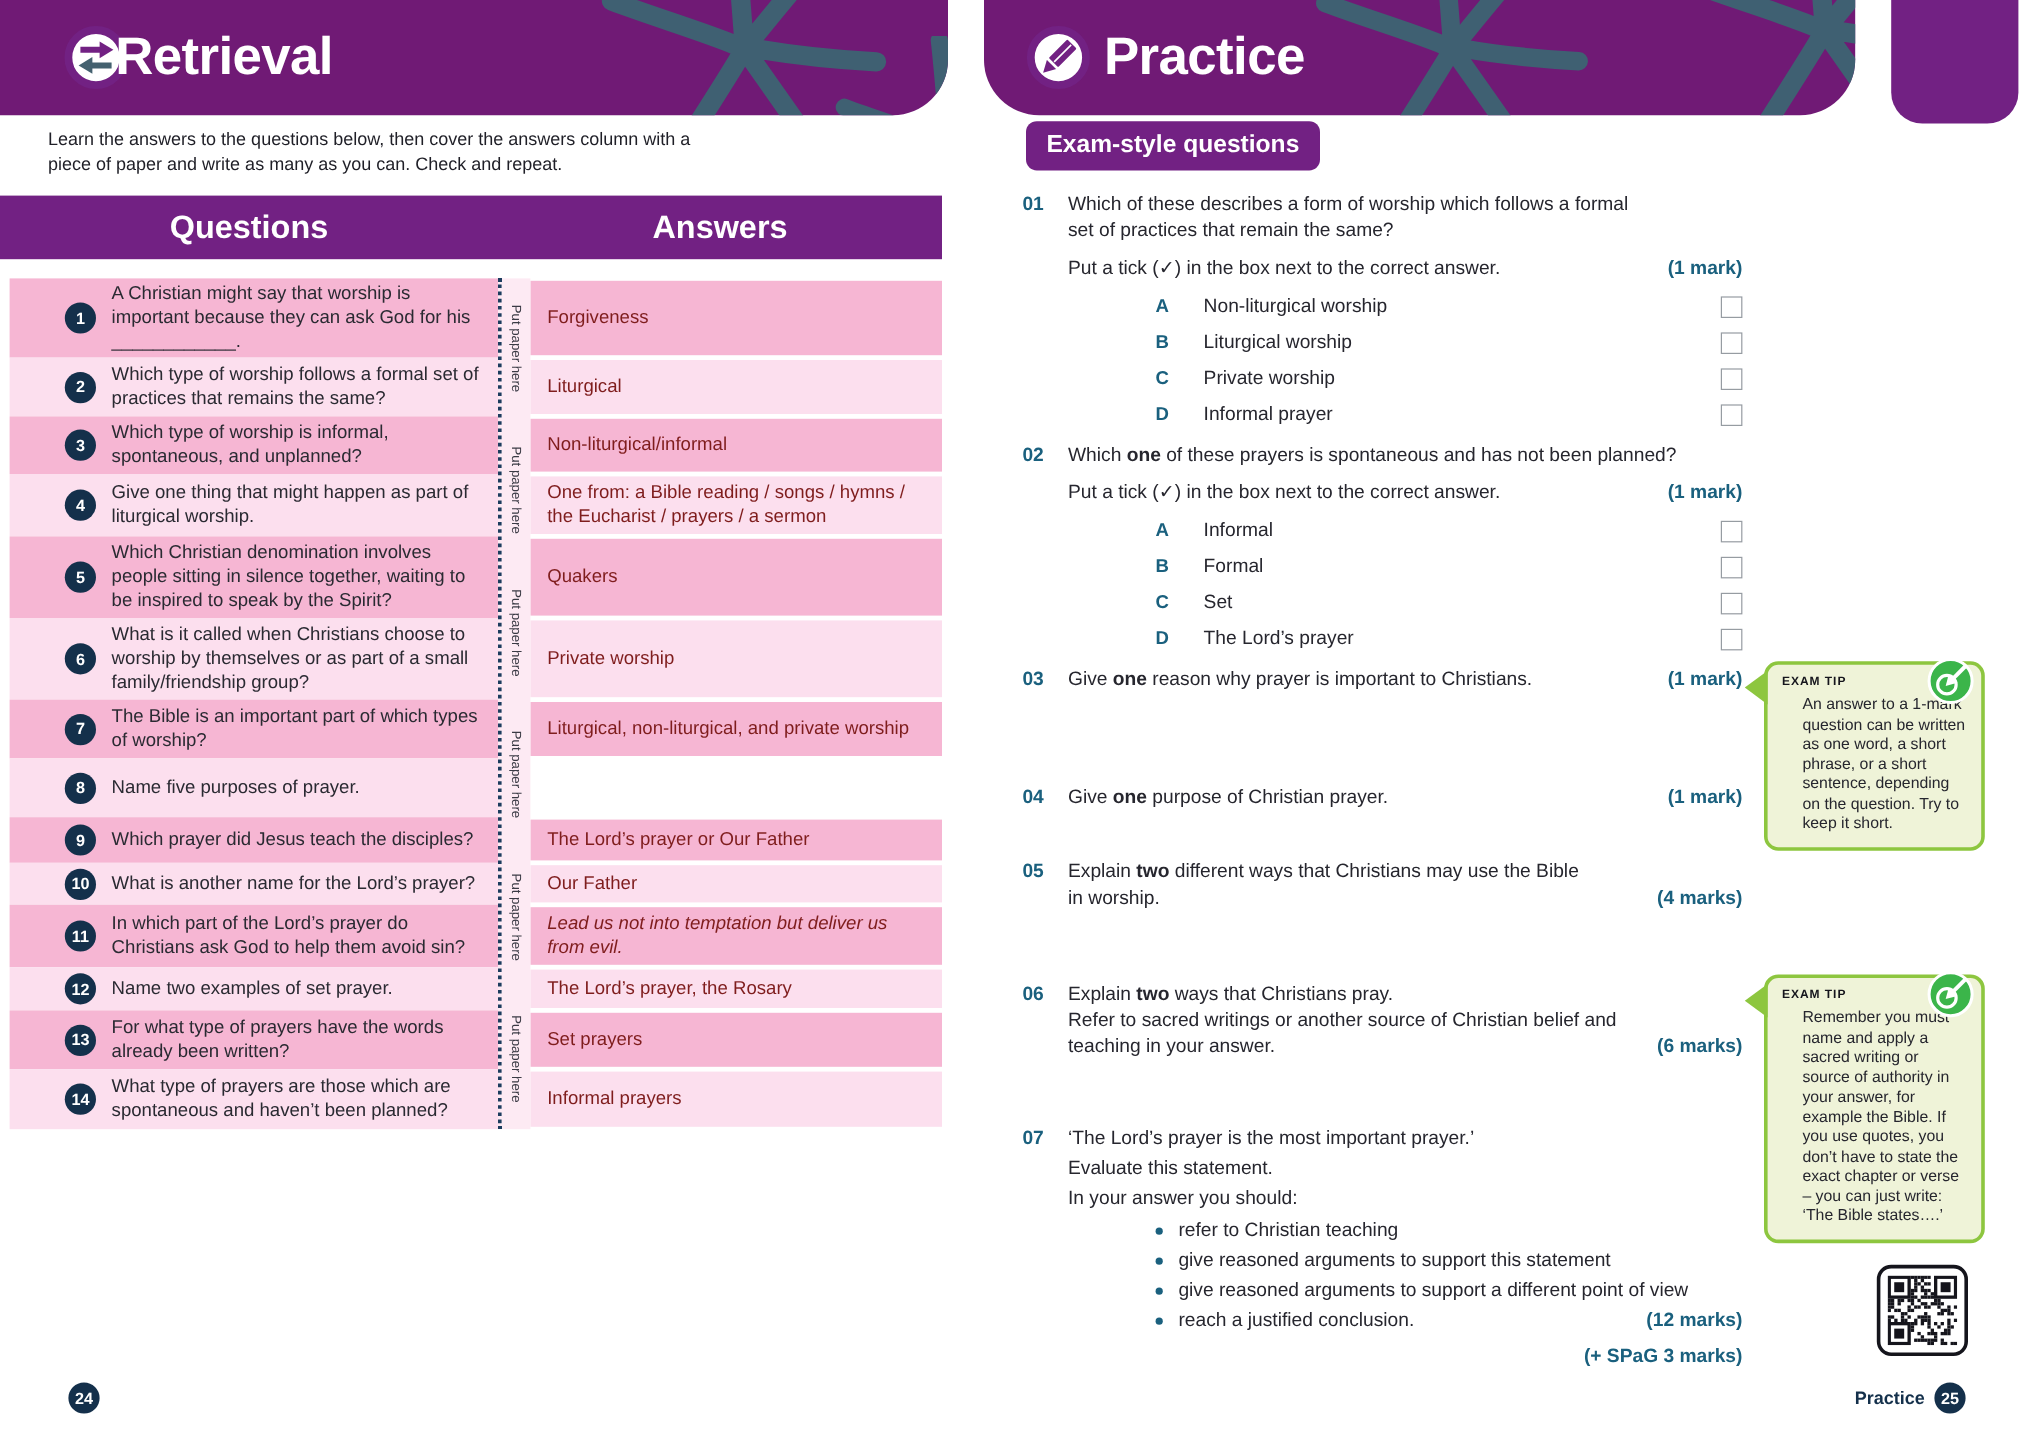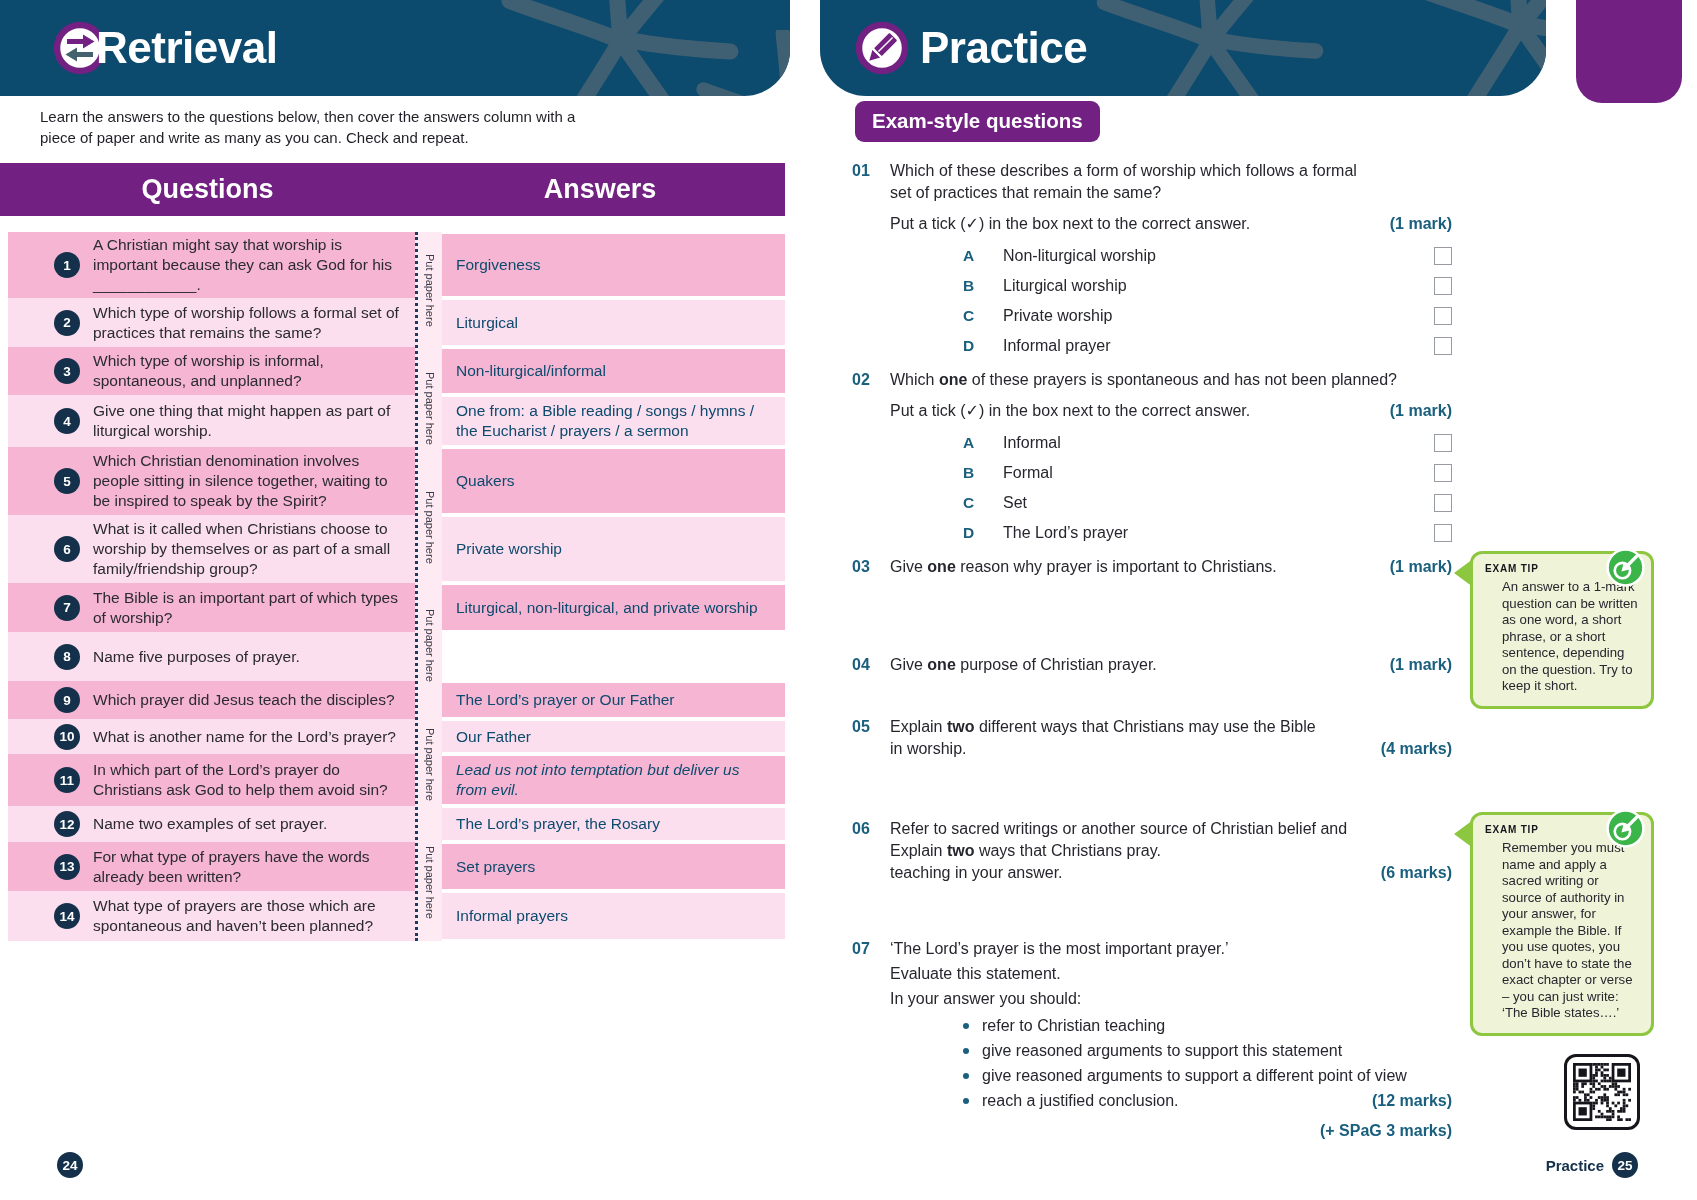--- a/index.html
+++ b/index.html
@@ -1,20 +1,20 @@
 <!DOCTYPE html>
 <html><head>
 <meta charset="utf-8">
 <style>
   html,body{margin:0;padding:0;background:#e8e8e8;}
   .sheet{position:relative;width:1697px;height:1200px;background:#ffffff;overflow:hidden;
          font-family:"Liberation Sans","DejaVu Sans",sans-serif;color:#26262e;}
 
   
-  .hdr{position:absolute;top:0;height:96px;background:#0c4a6e;overflow:hidden;}
+  .hdr{position:absolute;top:0;height:96px;background:#701a75;overflow:hidden;}
   .hdr-left{left:0;width:790px;border-radius:0 0 46px 0;}
   .hdr-right{left:820px;width:726px;border-radius:0 0 46px 46px;}
   .doodle{position:absolute;pointer-events:none;}
   .hdr-icon{position:absolute;top:21px;width:54px;height:54px;}
   .hdr-title{position:absolute;top:0;height:96px;display:flex;align-items:center;
              color:#fff;font-size:44px;font-weight:bold;letter-spacing:-.5px;}
   .corner-tab{position:absolute;left:1576px;top:0;width:106px;height:103px;background:#722183;
               border-radius:0 0 26px 26px;}
 
   
@@ -24,21 +24,21 @@
   .lp-colheads .qh{width:415px;text-align:center;}
   .lp-colheads .ah{flex:1;text-align:center;}
   .lp-table{position:absolute;left:8px;top:232px;width:777px;}
   .row{display:flex;}
   .q-cell{width:407px;display:flex;align-items:center;box-sizing:border-box;padding:3px 14px 3px 0;}
   .q-cell .num{flex:none;width:26px;height:26px;margin-left:46px;border-radius:50%;background:#14304b;
                color:#fff;font-size:13.5px;font-weight:bold;display:flex;align-items:center;justify-content:center;}
   .q-cell .qt{margin-left:13px;font-size:15.5px;line-height:20px;color:#2a2a32;}
   .gap{width:27px;flex:none;}
   .a-cell{flex:1;display:flex;box-sizing:border-box;padding:2px 0;}
-  .a-inner{flex:1;display:flex;align-items:center;padding:4px 14px;font-size:15.5px;line-height:20px;color:#0c4a6e;}
+  .a-inner{flex:1;display:flex;align-items:center;padding:4px 14px;font-size:15.5px;line-height:20px;color:#7f1d1d;}
   .row.odd .q-cell,.row.odd .a-inner{background:#f6b6d3;}
   .row.even .q-cell,.row.even .a-inner{background:#fcdfee;}
   .a-inner.it{font-style:italic;}
   .put-paper{position:absolute;left:407px;top:0;bottom:0;width:27px;background:#fdeaf3;
              border-left:3px dotted #1c3c5e;box-sizing:border-box;display:flex;flex-direction:column;
              justify-content:space-between;align-items:center;padding:22px 0;}
   .put-paper span{writing-mode:vertical-rl;font-size:11px;color:#3a3a44;white-space:nowrap;}
 
   
   .rp-body{position:absolute;left:845px;top:0;width:607px;height:1031px;}
@@ -380,22 +380,22 @@
         <div class="lnflex">
           <span>in worship.</span>
           <span class="mk">(4 marks)</span>
         </div>
       </div>
     </div>
 
     <div class="q" style="top:818px;">
       <span class="qnum">06</span>
       <div class="qlines">
+        <div class="ln"><span>Explain </span><b>two</b><span> ways that Christians pray.</span></div>
         <div class="ln">Refer to sacred writings or another source of Christian belief and</div>
-        <div class="ln"><span>Explain </span><b>two</b><span> ways that Christians pray.</span></div>
         <div class="lnflex">
           <span>teaching in your answer.</span>
           <span class="mk">(6 marks)</span>
         </div>
       </div>
     </div>
 
     <div class="q q7" style="top:938px;">
       <span class="qnum">07</span>
       <div class="qlines">

